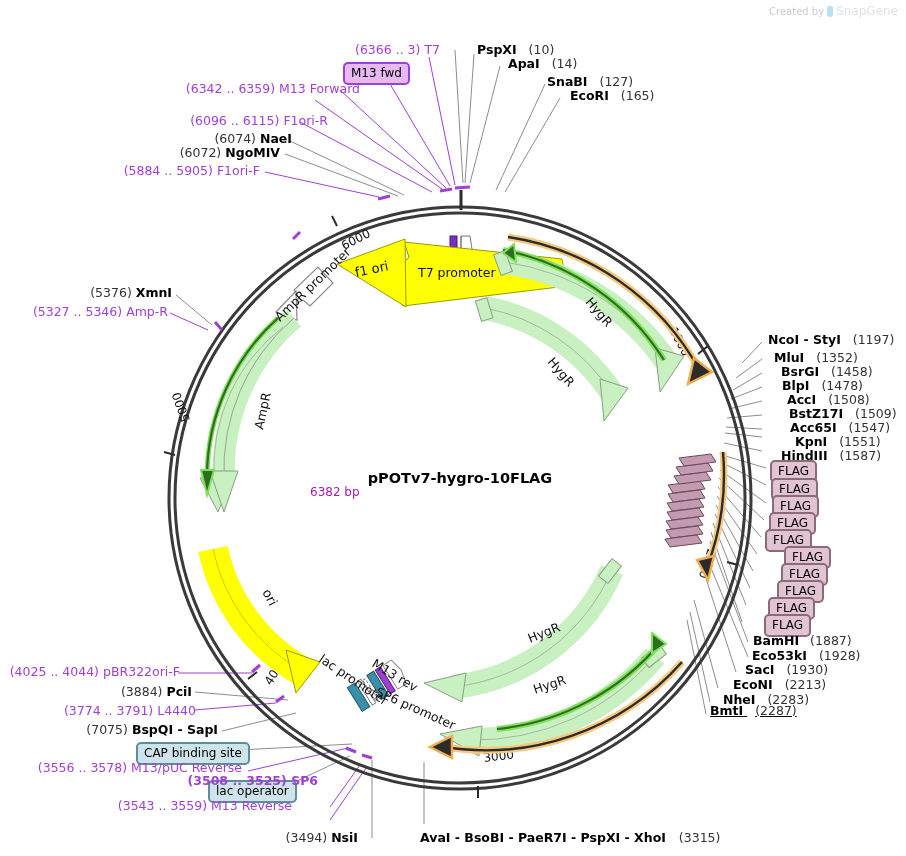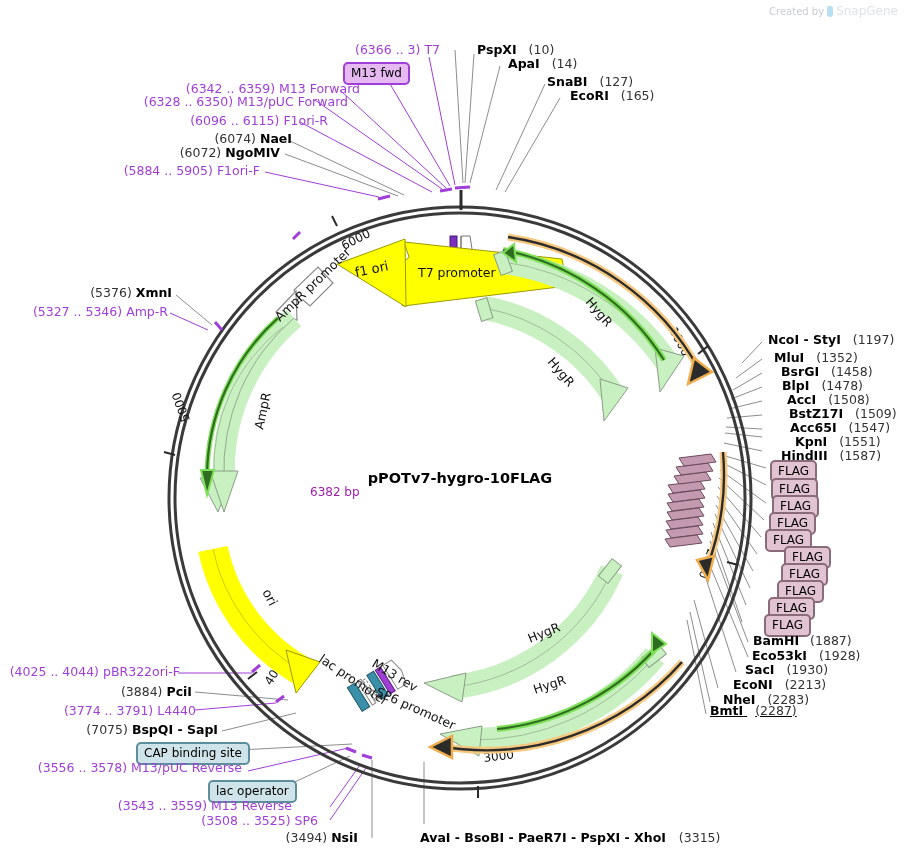--- a/index.html
+++ b/index.html
@@ -332,24 +332,20 @@
   </div>
 
   <div class="badge violet" style="left:343px;top:62px;">
     <span>M13 fwd</span>
   </div>
 
   <div class="lbl prim r" style="left:120px;top:83px;width:240px;">
     <span class="pos">(6342 .. 6359)</span>
     <span>M13 Forward</span>
   </div>
-  <div class="lbl prim r" style="left:90px;top:96px;width:258px;">
-    <span class="pos">(6328 .. 6350)</span>
-    <span>M13/pUC Forward</span>
-  </div>
   <div class="lbl prim r" style="left:100px;top:115px;width:228px;">
     <span class="pos">(6096 .. 6115)</span>
     <span>F1ori-R</span>
   </div>
   <div class="lbl enz r" style="left:100px;top:133px;width:192px;">
     <span class="pos">(6074)</span>
     <b>NaeI</b>
   </div>
   <div class="lbl enz r" style="left:80px;top:147px;width:200px;">
     <span class="pos">(6072)</span>
@@ -482,21 +478,21 @@
     <span class="pos">(3556 .. 3578)</span>
     <span>M13/pUC Reverse</span>
   </div>
   <div class="badge cyan" style="left:208px;top:780px;">
     <span>lac operator</span>
   </div>
   <div class="lbl prim r" style="left:0px;top:800px;width:292px;">
     <span class="pos">(3543 .. 3559)</span>
     <span>M13 Reverse</span>
   </div>
-  <div class="lbl prim r" style="left:0px;top:815px;width:318px;">
+  <div class="lbl prim r" style="left:0px;top:775px;width:318px;font-weight:bold;">
     <span class="pos">(3508 .. 3525)</span>
     <span>SP6</span>
   </div>
   <div class="lbl enz r" style="left:180px;top:832px;width:178px;">
     <span class="pos">(3494)</span>
     <b>NsiI</b>
   </div>
 
   <div class="lbl enz l" style="left:420px;top:832px;">
     <b>AvaI  -  BsoBI  -  PaeR7I  -  PspXI  -  XhoI</b>

